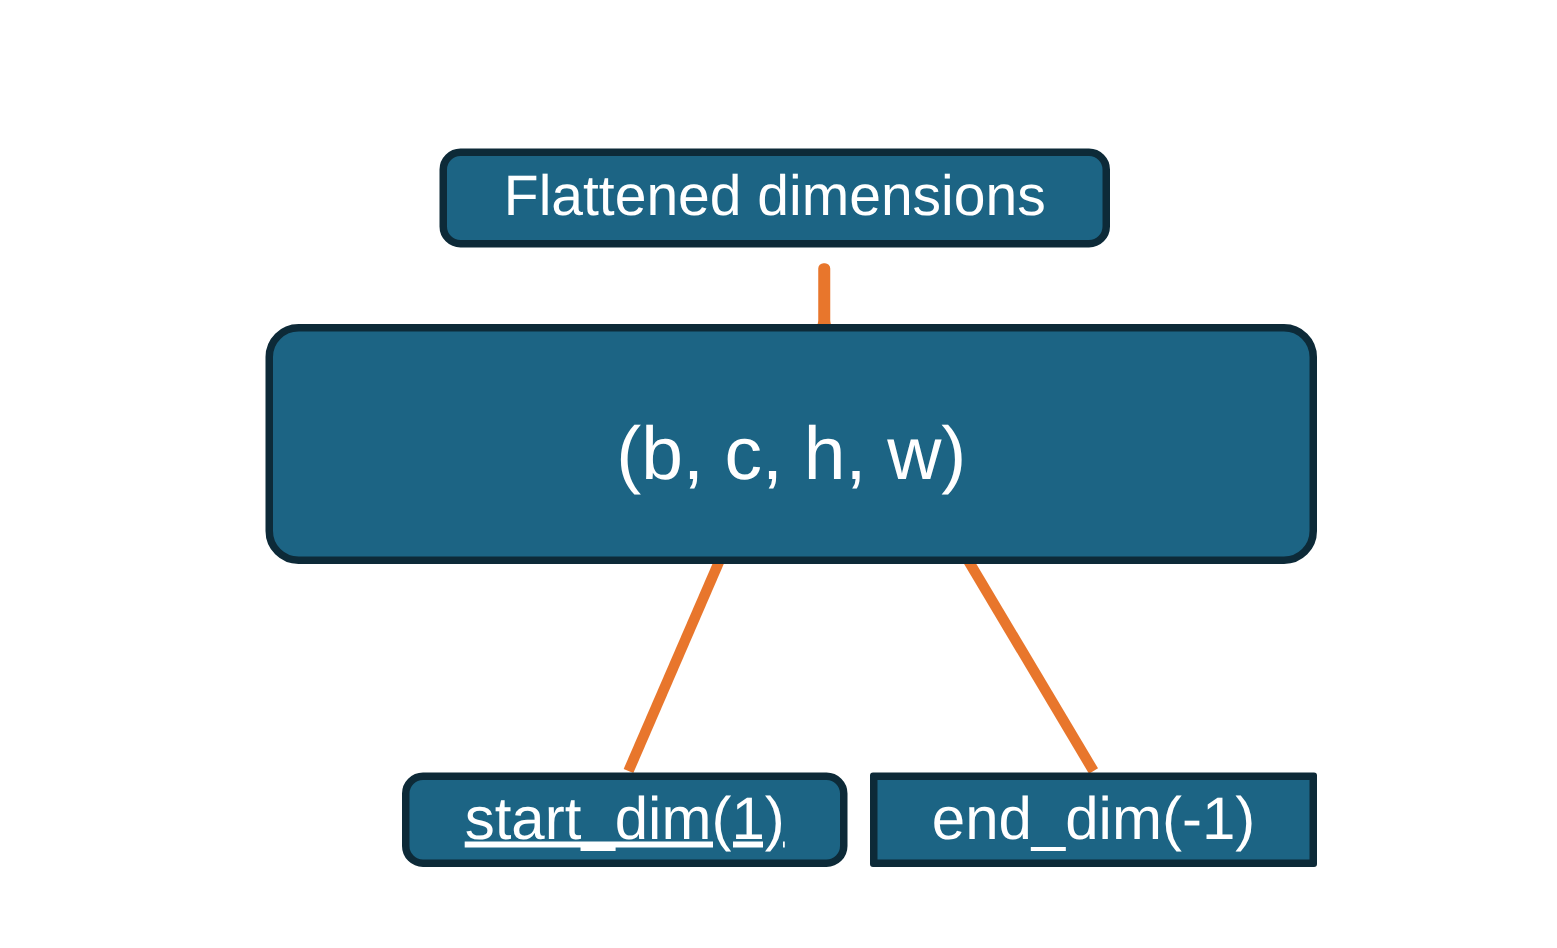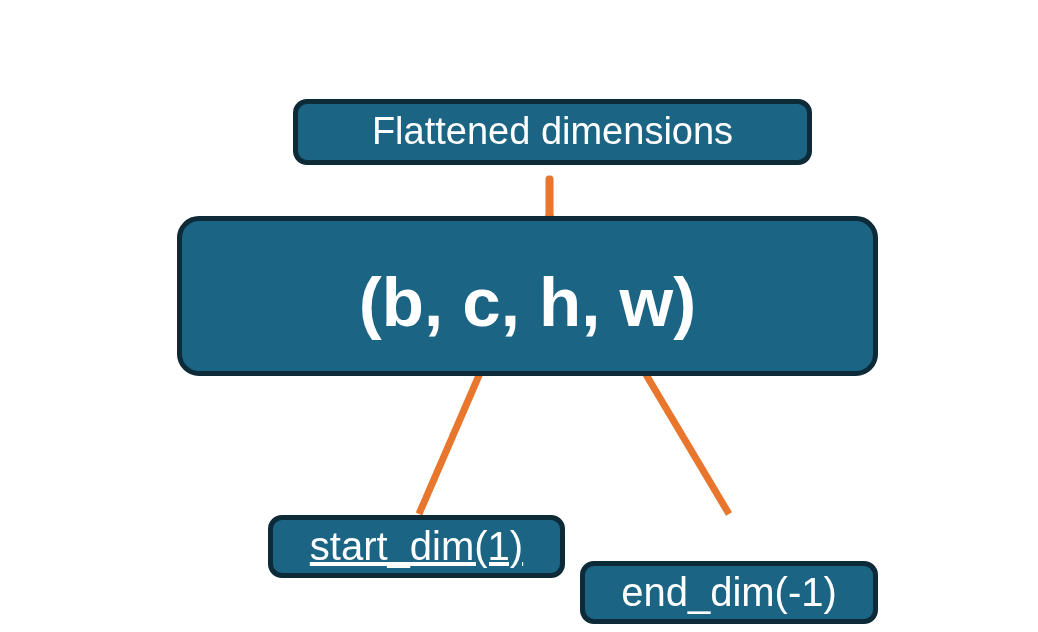--- a/index.html
+++ b/index.html
@@ -44,59 +44,58 @@
   }
   .node-label {
     display: block;
     transform: translateY(-1px);
   }
 
   
   #node-flattened {
     left: 293px;
     top: 99px;
-    width: 519px;
+    width: 447px;
     height: 66px;
     border-radius: 14px;
   }
   #node-flattened .node-label {
     font-size: 38px;
     font-weight: 400;
   }
 
   
   #node-dims {
     left: 177px;
     top: 216px;
     width: 701px;
     height: 160px;
     border-radius: 22px;
   }
   #node-dims .node-label {
-    font-size: 69px;
-    font-weight: 700;
+    font-size: 50px;
+    font-weight: 400;
     transform: translateY(6px);
   }
 
   
   #node-start-dim {
     left: 268px;
     top: 515px;
     width: 297px;
     height: 63px;
     border-radius: 14px;
     text-decoration: underline;
   }
   #node-end-dim {
     left: 580px;
     top: 515px;
     width: 298px;
     height: 63px;
-    border-radius: 14px;
-    margin-top: 46px;
+    border-radius: 2px;
   }
   #node-start-dim .node-label,
   #node-end-dim .node-label {
     font-size: 40px;
     font-weight: 400;
   }
 </style>
 </head>
 <body>
 

